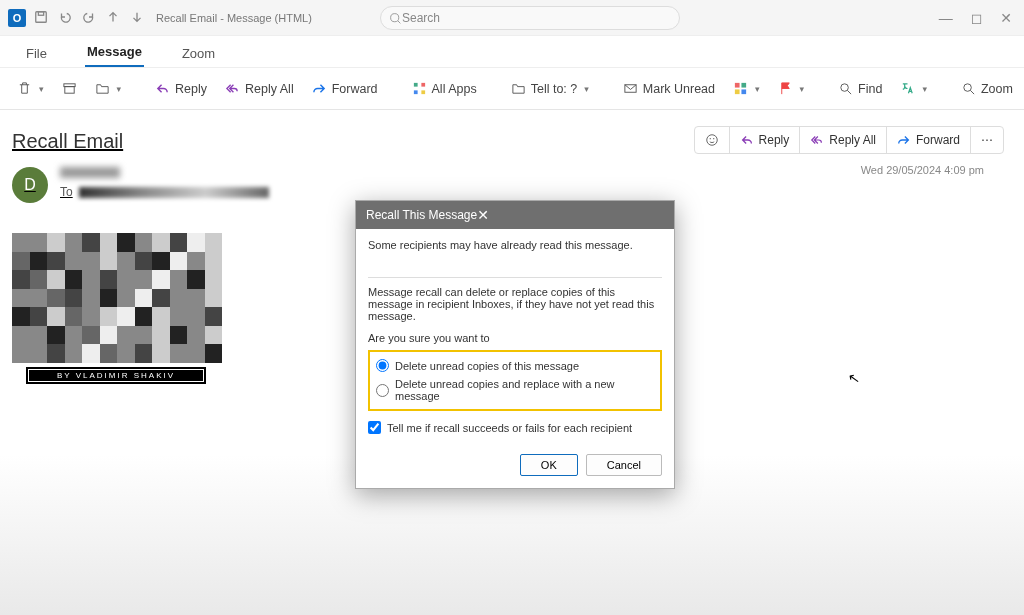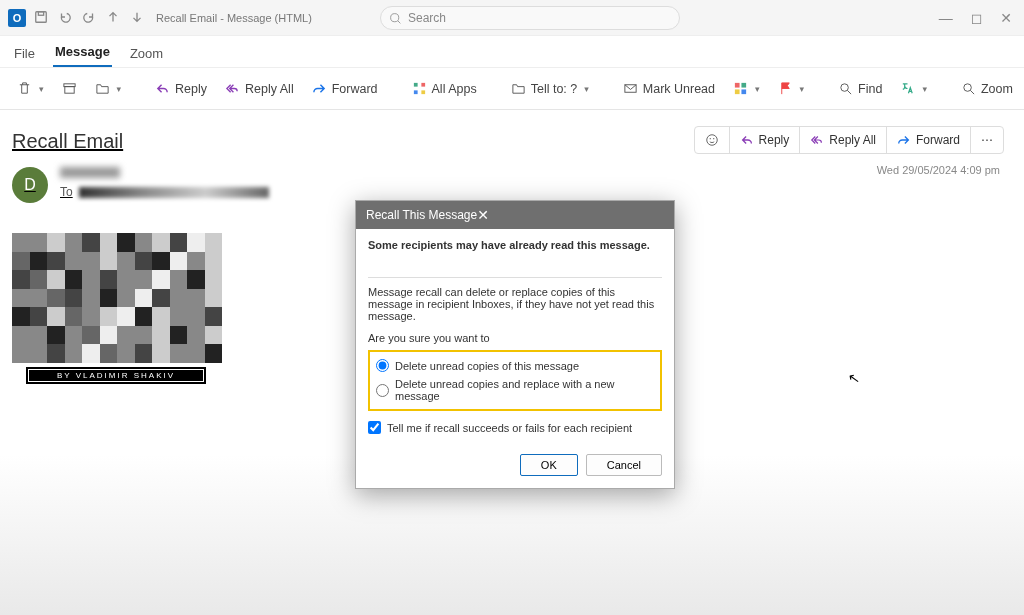--- a/index.html
+++ b/index.html
@@ -4,25 +4,25 @@
 <style>
 * { box-sizing: border-box; margin: 0; padding: 0; font-family: "Segoe UI", sans-serif; }
 body { width: 1024px; height: 615px; background: #fff; overflow: hidden; position: relative; }
 
 
 .titlebar { height: 36px; background: #f5f5f5; display: flex; align-items: center; padding: 0 8px; font-size: 11px; color: #777; border-bottom: 1px solid #eee; }
 .titlebar .app-icon { width: 18px; height: 18px; background: #0f6cbd; color: #fff; display: flex; align-items: center; justify-content: center; font-weight: bold; font-size: 11px; border-radius: 2px; margin-right: 8px; }
 .titlebar .qat { display: flex; gap: 10px; align-items: center; color: #888; }
 .titlebar .qat span svg { width: 14px; height: 14px; stroke: #888; fill: none; stroke-width: 1.5; }
 .titlebar .title { margin-left: 12px; }
-.titlebar .search { margin-left: auto; margin-right: auto; position: absolute; left: 380px; top: 6px; width: 300px; height: 24px; border: 1px solid #ddd; border-radius: 12px; display: flex; align-items: center; padding: 0 8px; background: #f9f9f9; color: #888; font-size: 12px; gap: 6px; }
+.titlebar .search { margin-left: auto; margin-right: auto; position: absolute; left: 380px; top: 6px; width: 300px; height: 24px; border: 1px solid #ddd; border-radius: 12px; display: flex; align-items: center; padding: 0 8px; background: #f9f9f9; color: #888; font-size: 12px; }
 .titlebar .wincontrols { margin-left: auto; display: flex; gap: 18px; color: #888; font-size: 14px; padding-right: 4px; }
 
 
-.menutabs { height: 32px; display: flex; align-items: end; padding: 0 12px; gap: 16px; font-size: 13px; color: #555; border-bottom: 1px solid #eee; }
+.menutabs { height: 32px; display: flex; align-items: end; padding: 0 24px; gap: 36px; font-size: 13px; color: #555; border-bottom: 1px solid #eee; }
 .menutabs .tab { padding: 6px 2px; cursor: pointer; }
 .menutabs .tab.active { font-weight: 600; border-bottom: 2px solid #0f6cbd; color: #222; }
 
 
 .ribbon { height: 42px; display: flex; align-items: center; padding: 4px 10px; gap: 4px; border-bottom: 1px solid #e5e5e5; font-size: 12.5px; color: #444; flex-wrap: nowrap; overflow: hidden; }
 .ribbon .btn { display: flex; align-items: center; gap: 5px; padding: 4px 7px; border-radius: 4px; cursor: pointer; white-space: nowrap; }
 .ribbon .sep { width: 1px; height: 24px; background: #ddd; margin: 0 6px; }
 .ribbon svg { width: 15px; height: 15px; }
 .ribbon .dd { font-size: 9px; color: #777; margin-left: 2px; }
 
@@ -33,39 +33,39 @@
 .avatar { width: 36px; height: 36px; border-radius: 50%; background: #5a7c3a; color: #fff; display: flex; align-items: center; justify-content: center; font-size: 16px; }
 .sender-block { font-size: 12px; color: #555; }
 .sender-block .from { filter: blur(3px); background: #999; color: #999; width: 60px; height: 11px; display: inline-block; }
 .sender-block .to-row { margin-top: 4px; display: flex; gap: 6px; align-items: center; }
 .sender-block .to-redact { filter: blur(2px); background: linear-gradient(90deg,#333,#888,#ccc,#666); width: 190px; height: 11px; display: inline-block; }
 
 .msg-actions { position: absolute; right: 20px; top: 16px; display: flex; gap: 0; border: 1px solid #ddd; border-radius: 4px; overflow: hidden; }
 .msg-actions .mbtn { display: flex; align-items: center; gap: 5px; padding: 6px 10px; font-size: 12px; border-right: 1px solid #ddd; cursor: pointer; color: #333; }
 .msg-actions .mbtn:last-child { border-right: none; }
 .msg-actions svg { width: 14px; height: 14px; }
-.timestamp { position: absolute; right: 24px; top: 54px; font-size: 11px; color: #888; }
+.timestamp { position: absolute; right: 40px; top: 54px; font-size: 11px; color: #888; }
 
 
 .pixelimg { margin-top: 30px; width: 186px; }
 .pixgrid { display: grid; grid-template-columns: repeat(12, 1fr); width: 210px; height: 130px; }
 .pixgrid div { background: #888; }
 .pixgrid div:nth-child(3n) { background: #ccc; }
 .pixgrid div:nth-child(5n) { background: #444; }
 .pixgrid div:nth-child(7n) { background: #222; }
 .pixgrid div:nth-child(11n) { background: #eee; }
 .pixgrid div:nth-child(13n) { background: #666; }
 .pixcaption { background: #000; color: #fff; font-size: 8px; letter-spacing: 2px; text-align: center; padding: 3px 0; width: 180px; margin: 4px 0 0 14px; border: 1px solid #000; outline: 1px solid #fff; outline-offset: -3px; }
 
 
 .dialog { position: absolute; left: 355px; top: 200px; width: 320px; background: #fff; border: 1px solid #aaa; box-shadow: 0 6px 24px rgba(0,0,0,0.35); font-size: 11px; color: #333; }
 .dialog .dlg-title { background: #6f6f6f; color: #fff; padding: 6px 10px; font-size: 12px; display: flex; align-items: center; }
 .dialog .dlg-title .close { cursor: pointer; font-size: 14px; }
 .dialog .dlg-body { padding: 10px 12px; }
-.dialog .bold { font-weight: 700; margin-bottom: 26px; }
+.dialog .bold { font-weight: 400; margin-bottom: 26px; }
 .dialog hr { border: none; border-top: 1px solid #ddd; margin: 8px 0; }
 .dialog .opts { border: 2px solid #f2c200; padding: 4px 6px; margin: 6px 0 10px 0; }
 .dialog .opt { display: flex; align-items: center; gap: 6px; padding: 3px 0; }
 .dialog .opt input { margin: 0; }
 .dialog .chk { display: flex; align-items: center; gap: 6px; margin: 6px 0 2px 0; }
 .dialog .dlg-foot { display: flex; justify-content: flex-end; gap: 8px; padding: 8px 12px 12px; }
 .dialog .dlg-foot button { padding: 4px 20px; font-size: 11px; border: 1px solid #bbb; background: #fdfdfd; border-radius: 2px; cursor: pointer; }
 .dialog .dlg-foot button.primary { border-color: #0f6cbd; }
 
 

